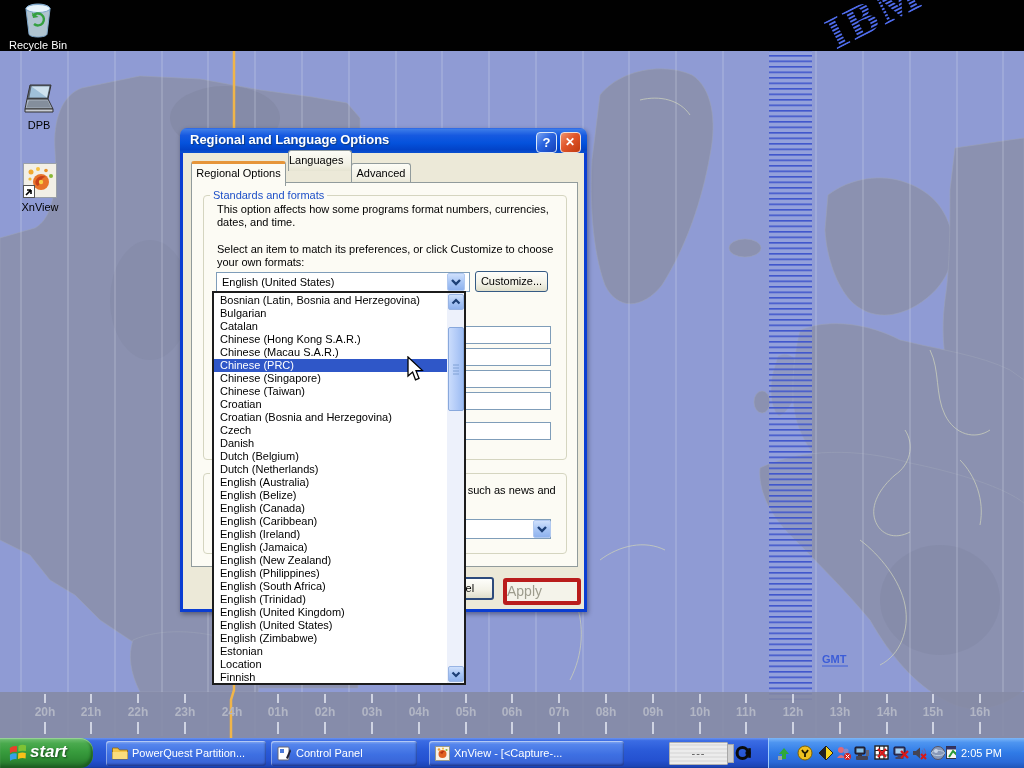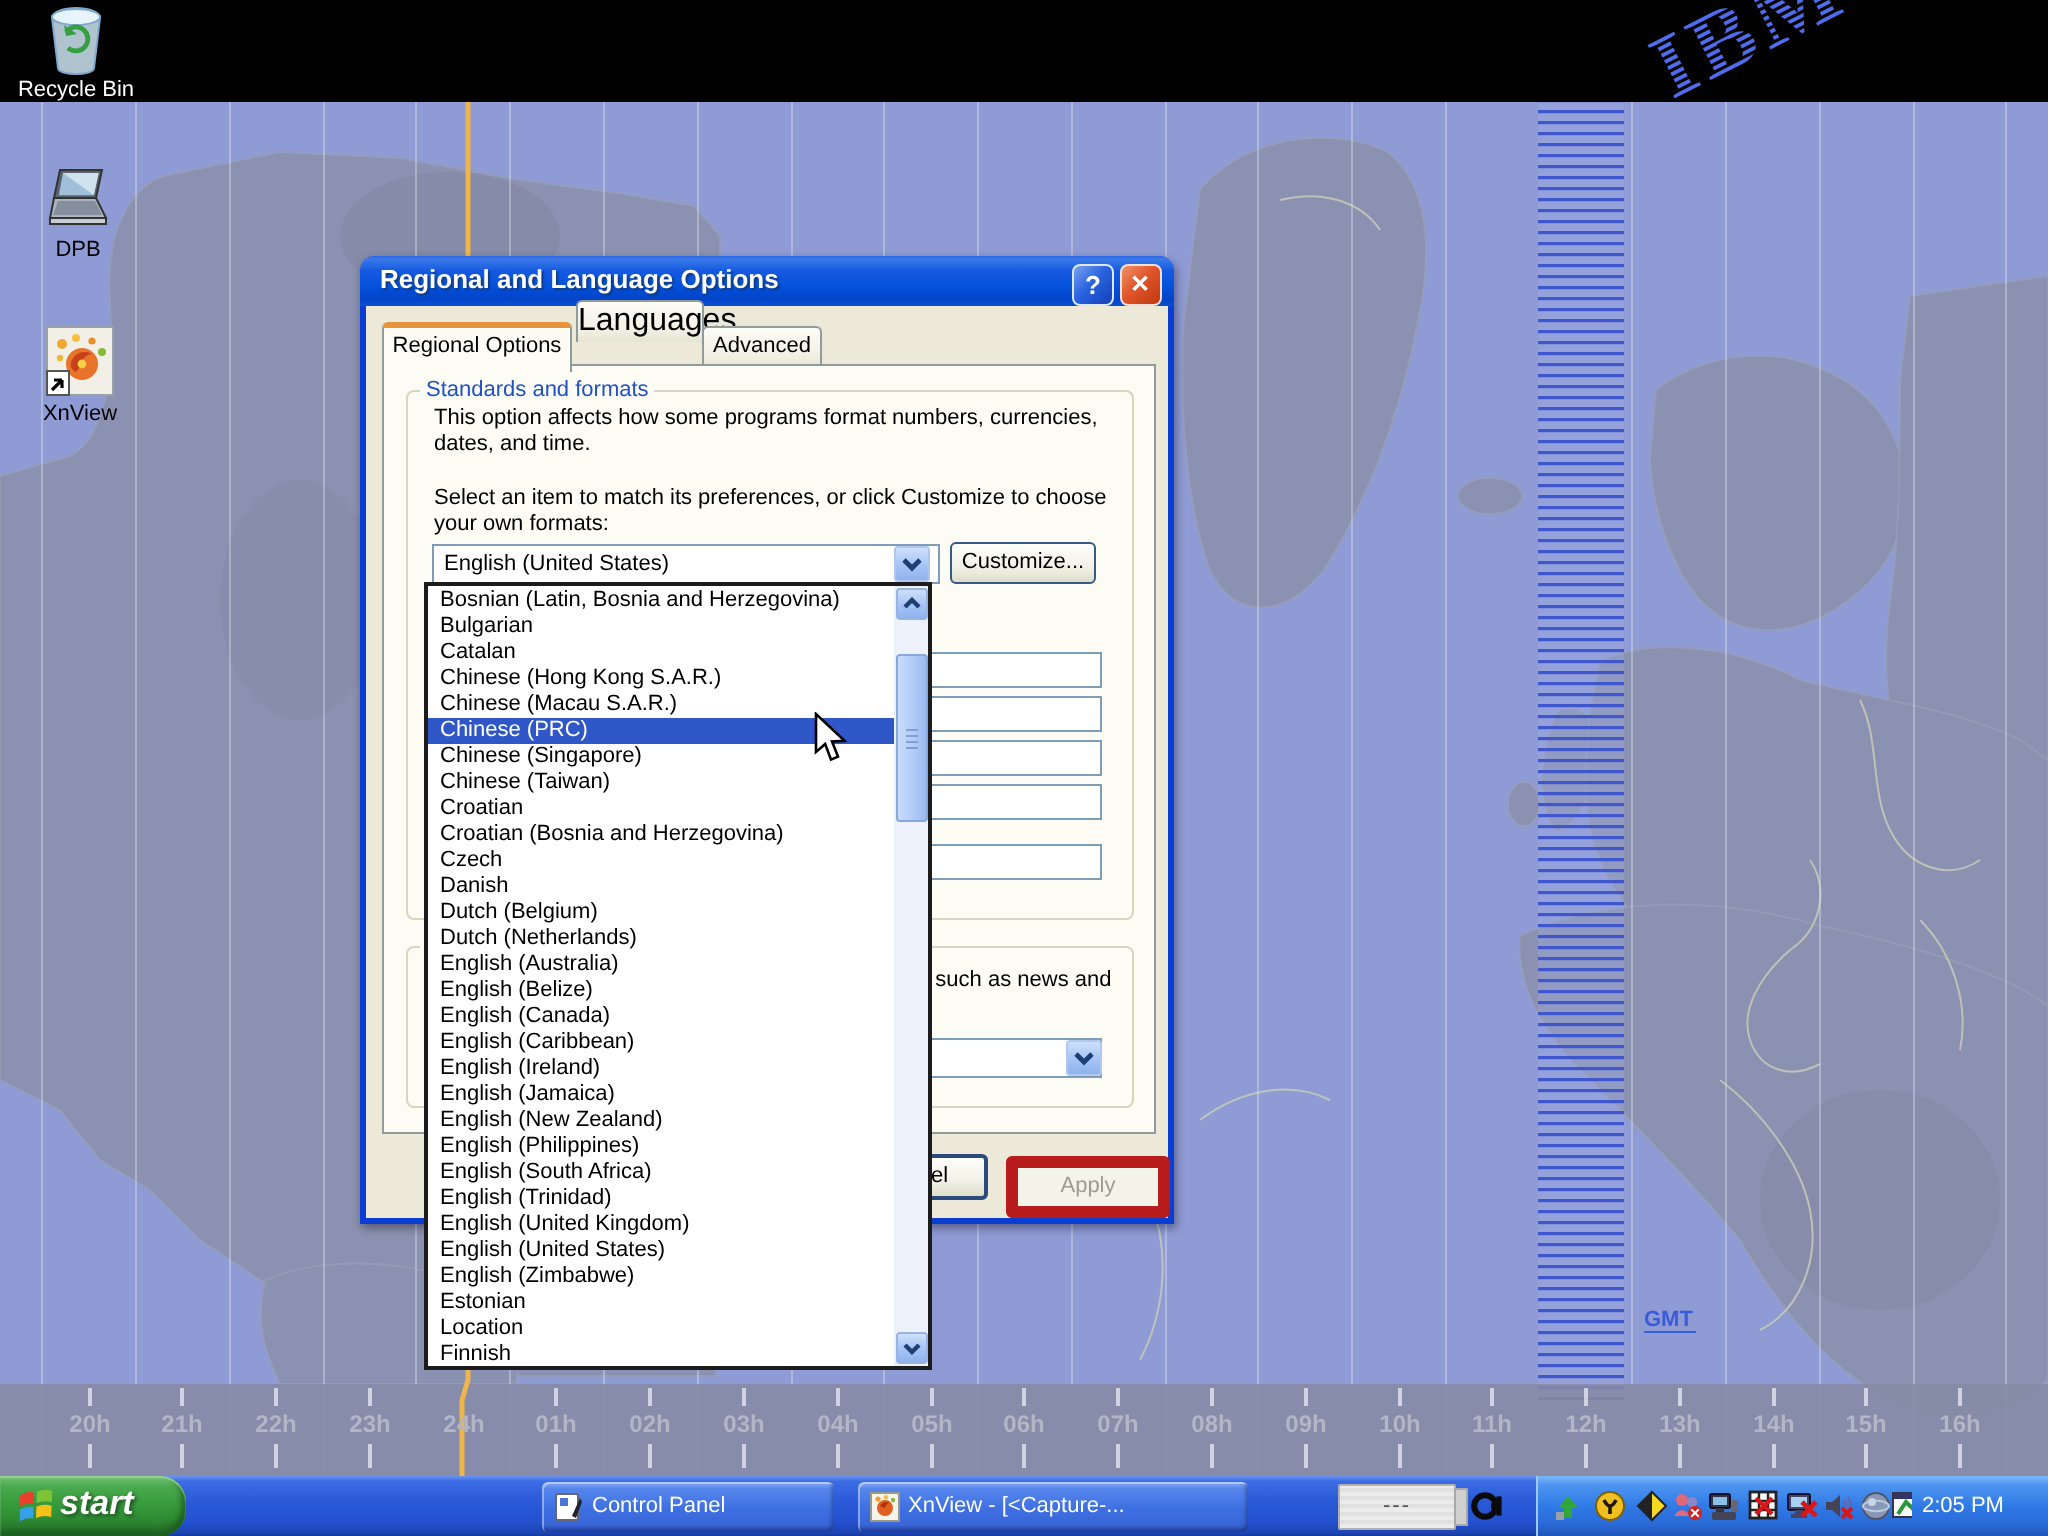--- a/index.html
+++ b/index.html
@@ -216,21 +216,21 @@
 
 <div class="abs" style="left:180px;top:128px;width:407px;height:484px;border-radius:7px 7px 0 0;box-shadow:1px 2px 5px rgba(0,0,20,0.4);">
 
   <div class="abs" style="left:0;top:0;width:407px;height:25px;border-radius:7px 7px 0 0;background:linear-gradient(180deg,#2b64e4 0%,#3a7ae8 6%,#1659e0 30%,#0452dc 60%,#0243c8 86%,#0a50d0 100%);"></div>
   <div class="abs" style="left:10px;top:4px;font-size:13px;font-weight:bold;color:#fff;text-shadow:1px 1px 1px #103a80;">Regional and Language Options</div>
   <div class="abs" style="left:356px;top:3.5px;width:19px;height:19px;border-radius:4px;border:1.5px solid #dce8f8;background:linear-gradient(135deg,#7ba4f0 0%,#2a64e0 45%,#1340b8 100%);color:#fff;font-weight:bold;font-size:13px;text-align:center;line-height:19px;">?</div>
   <div class="abs" style="left:379.5px;top:3.5px;width:19px;height:19px;border-radius:4px;border:1.5px solid #f0e0d8;background:linear-gradient(135deg,#f0926a 0%,#e0552a 45%,#c03a10 100%);color:#fff;font-weight:bold;font-size:12px;text-align:center;line-height:19px;">✕</div>
 
   <div class="abs" style="left:0px;top:25px;width:401px;height:456px;border-left:3px solid #0a3dd2;border-right:3px solid #0a3dd2;border-bottom:3px solid #0a3dd2;background:#ece9d8;"></div>
 
-  <div class="abs" style="left:108px;top:22px;width:62px;height:20px;background:linear-gradient(180deg,#fcfcf6,#f1f0e4 70%,#e6e4d2);border:1px solid #919b9c;border-bottom:none;border-radius:3px 3px 0 0;font-size:16px;text-align:right;line-height:19px;">Languages</div>
+  <div class="abs" style="left:108px;top:22px;width:62px;height:20px;background:linear-gradient(180deg,#fcfcf6,#f1f0e4 70%,#e6e4d2);border:1px solid #919b9c;border-bottom:none;border-radius:3px 3px 0 0;font-size:11px;text-align:left;line-height:19px;">Languages</div>
   <div class="abs" style="left:171px;top:35px;width:58px;height:20px;background:linear-gradient(180deg,#fcfcf6,#f1f0e4 70%,#e6e4d2);border:1px solid #919b9c;border-bottom:none;border-radius:3px 3px 0 0;font-size:11px;text-align:center;line-height:19px;">Advanced</div>
 
   <div class="abs" style="left:11px;top:54px;width:385px;height:383px;background:#fcfbf4;border:1px solid #919b9c;"></div>
   <div class="abs" style="left:11px;top:33px;width:93px;height:22px;background:#fcfbf4;border:1px solid #919b9c;border-bottom:none;border-radius:3px 3px 0 0;border-top:3px solid #e6953a;font-size:11px;text-align:center;line-height:18px;">Regional Options</div>
   <div class="abs" style="left:12px;top:54px;width:91px;height:2px;background:#fcfbf4;"></div>
 
   <div class="abs" style="left:23px;top:67px;width:362px;height:263px;border:1px solid #d5d5c0;border-radius:4px;"></div>
   <div class="abs" style="left:30px;top:61px;background:#fcfbf4;padding:0 3px;font-size:11px;color:#1e50c8;">Standards and formats</div>
 
   <div class="abs t11" style="left:37px;top:75px;">This option affects how some programs format numbers, currencies,<br>dates, and time.</div>
@@ -253,21 +253,21 @@
   <div class="abs" style="left:30px;top:339px;background:#fcfbf4;padding:0 3px;font-size:11px;color:#1e50c8;">Location</div>
   <div class="abs t11" style="left:37px;top:356px;">To help services provide you with local information, such as news and<br>weather, select your present location:</div>
 
   <div class="abs" style="left:36px;top:391px;width:333px;height:18px;border:1px solid #7f9db9;background:#fff;"></div>
   <div class="abs" style="left:353px;top:392px;width:16px;height:16px;border-radius:2px;background:linear-gradient(180deg,#cfe0fc,#a9c6f5 50%,#8fb2ee);border:1px solid #b0c8f0;"><svg width="16" height="16" viewBox="0 0 16 16">
           <path d="M4,6 L8,10 L12,6" stroke="#1d3f76" stroke-width="2.4" fill="none"></path>
         </svg></div>
 
   <div class="abs" style="left:160px;top:450px;width:70px;height:19px;border:1px solid #355a84;border-radius:3px;background:linear-gradient(180deg,#fefefb,#f2f1e6 60%,#dfdecb);font-size:11px;text-align:center;line-height:19px;">OK</div>
   <div class="abs" style="left:240px;top:449px;width:70px;height:19px;border:2px solid #2c4a7c;border-radius:3px;background:linear-gradient(180deg,#fefefb,#f2f1e6 60%,#dfdecb);font-size:11px;text-align:center;line-height:18px;">Cancel</div>
-  <div class="abs" style="left:323px;top:450px;width:70px;height:19px;border:6px solid #b91c1c;border-radius:3px;background:#f4f3ea;font-size:11px;text-align:center;line-height:19px;color:#9d9c8d;">Apply</div>
+  <div class="abs" style="left:323px;top:450px;width:70px;height:19px;border:4px solid #b91c1c;border-radius:3px;background:#f4f3ea;font-size:14px;line-height:19px;color:#9d9c8d;">Apply</div>
 </div>
 
 <div class="abs" style="left:212px;top:291px;width:254px;height:394px;background:#fff;border:2px solid #1c1c1c;box-sizing:border-box;">
   <div class="abs" style="left:0;top:1px;width:236px;">
     <div class="li">Bosnian (Latin, Bosnia and Herzegovina)</div>
     <div class="li">Bulgarian</div>
     <div class="li">Catalan</div>
     <div class="li">Chinese (Hong Kong S.A.R.)</div>
     <div class="li">Chinese (Macau S.A.R.)</div>
     <div class="li" style="background:#2f57c8;color:#fff;">Chinese (PRC)</div>
@@ -327,20 +327,27 @@
       <g transform="rotate(-4 11 11)">
       <path d="M2.2,5.4 Q5.5,3 9.5,4.1 L8.9,9.8 Q5.3,8.8 2,10.6 Z" fill="#e8402a"></path>
       <path d="M11,3.9 Q14.8,2.2 18.6,4 L18,9.6 Q14.6,8.2 10.4,9.5 Z" fill="#7ec235"></path>
       <path d="M1.8,12.2 Q5.2,10.4 8.7,11.4 L8.1,17 Q5,16.2 1.5,18 Z" fill="#36a0e8"></path>
       <path d="M10.2,11.2 Q14.2,9.9 17.8,11.4 L17.2,17 Q13.9,15.6 9.6,16.9 Z" fill="#f8c018"></path>
       </g>
     </svg>
     <div class="abs" style="left:30px;top:4px;font-size:17px;font-weight:bold;font-style:italic;color:#fff;text-shadow:1px 1px 2px #1a4a1e;">start</div>
   </div>
 
+  <div class="tb" style="left:106px;width:160px;">
+    <svg width="16" height="14" viewBox="0 0 16 14" style="margin:0 4px 0 6px;">
+          <path d="M0.5,2 L6,2 L7.5,4 L15.5,4 L15.5,13 L0.5,13 Z" fill="#f4c64a" stroke="#8a6410" stroke-width="0.8"></path>
+          <path d="M0.5,6 L15.5,6 L15.5,13 L0.5,13 Z" fill="#fadd7e"></path>
+        </svg>
+    <span>PowerQuest Partition...</span>
+  </div>
   <div class="tb" style="left:271px;width:146px;">
     <svg width="15" height="15" viewBox="0 0 15 15" style="margin:0 4px 0 6px;">
           <rect x="1" y="1" width="11" height="13" rx="1" fill="#fff" stroke="#667" stroke-width="1"></rect>
           <rect x="3" y="3" width="4" height="4" fill="#4a78d8"></rect>
           <path d="M9,12 L13,3 L14,5 L11,13 Z" fill="#223"></path>
         </svg>
     <span>Control Panel</span>
   </div>
   <div class="tb" style="left:429px;width:195px;">
     <svg width="15" height="15" viewBox="0 0 15 15" style="margin:0 4px 0 6px;">

